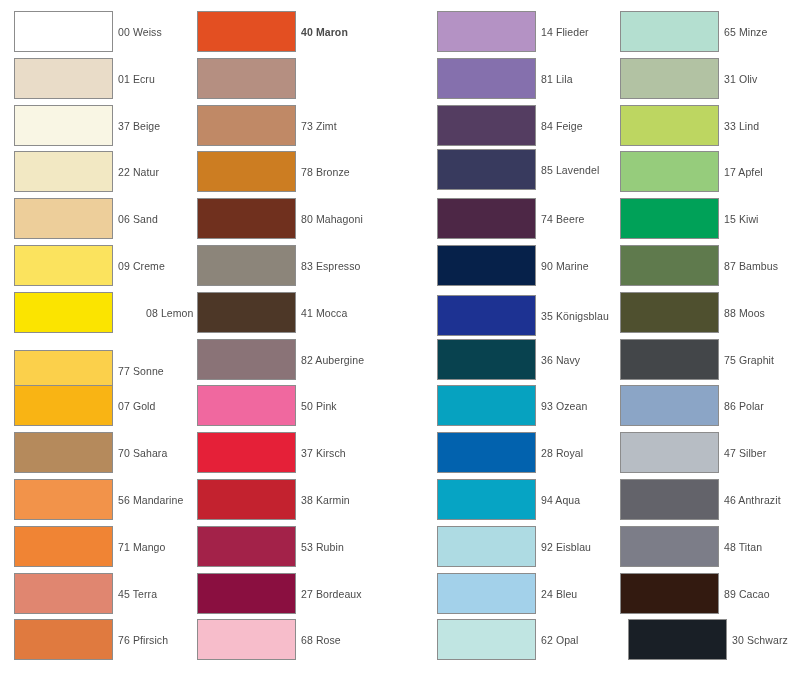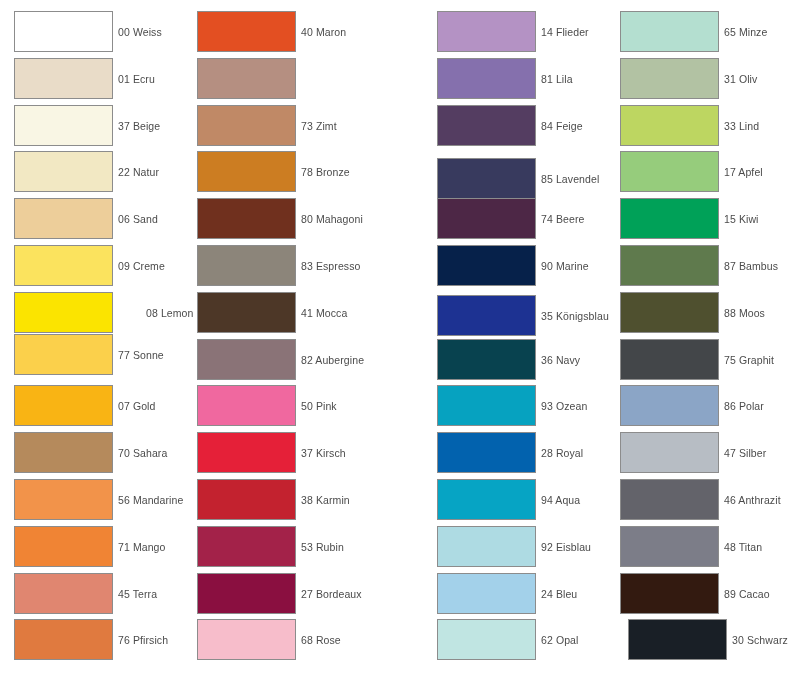--- a/index.html
+++ b/index.html
@@ -75,21 +75,21 @@
         <span class="swatch-label" style="color: rgb(75, 75, 75);">06 Sand</span>
       </div>
       <div class="swatch-row" style="top: 245px;">
         <div class="swatch-chip" title="#fbe35e" style="width: 99px; height: 41px; background: rgb(251, 227, 94); border-color: rgb(140, 140, 140);"></div>
         <span class="swatch-label" style="color: rgb(75, 75, 75);">09 Creme</span>
       </div>
       <div class="swatch-row" style="top: 291.8px; gap: 28px;">
         <div class="swatch-chip" title="#fbe400" style="width: 99px; height: 41px; background: rgb(251, 228, 0); border-color: rgb(140, 140, 140);"></div>
         <span class="swatch-label" style="color: rgb(75, 75, 75);">08 Lemon</span>
       </div>
-      <div class="swatch-row" style="top: 334px;">
+      <div class="swatch-row" style="top: 350px;">
         <div class="swatch-chip" title="#fbd04b" style="width: 99px; height: 41px; background: rgb(251, 208, 75); border-color: rgb(140, 140, 140);"></div>
         <span class="swatch-label" style="color: rgb(75, 75, 75);">77 Sonne</span>
       </div>
       <div class="swatch-row" style="top: 385.4px;">
         <div class="swatch-chip" title="#f9b414" style="width: 99px; height: 41px; background: rgb(249, 180, 20); border-color: rgb(140, 140, 140);"></div>
         <span class="swatch-label" style="color: rgb(75, 75, 75);">07 Gold</span>
       </div>
       <div class="swatch-row" style="top: 432.2px;">
         <div class="swatch-chip" title="#b58a5c" style="width: 99px; height: 41px; background: rgb(181, 138, 92); border-color: rgb(140, 140, 140);"></div>
         <span class="swatch-label" style="color: rgb(75, 75, 75);">70 Sahara</span>
@@ -107,21 +107,21 @@
         <span class="swatch-label" style="color: rgb(75, 75, 75);">45 Terra</span>
       </div>
       <div class="swatch-row" style="top: 619.4px;">
         <div class="swatch-chip" title="#e07a3f" style="width: 99px; height: 41px; background: rgb(224, 122, 63); border-color: rgb(140, 140, 140);"></div>
         <span class="swatch-label" style="color: rgb(75, 75, 75);">76 Pfirsich</span>
       </div>
     </div>
     <div class="color-column" style="left: 197px;">
       <div class="swatch-row" style="top: 11px;">
         <div class="swatch-chip" title="#e34f22" style="width: 99px; height: 41px; background: rgb(227, 79, 34); border-color: rgb(140, 140, 140);"></div>
-        <span class="swatch-label" style="color: rgb(75, 75, 75);">40 Maron</span>
+        <span class="swatch-label" style="color: rgb(75, 75, 75); font-weight: bold;">40 Maron</span>
       </div>
       <div class="swatch-row" style="top: 57.8px;">
         <div class="swatch-chip" title="#b58f81" style="width: 99px; height: 41px; background: rgb(181, 143, 129); border-color: rgb(140, 140, 140);"></div>
       </div>
       <div class="swatch-row" style="top: 104.6px;">
         <div class="swatch-chip" title="#c08966" style="width: 99px; height: 41px; background: rgb(192, 137, 102); border-color: rgb(140, 140, 140);"></div>
         <span class="swatch-label" style="color: rgb(75, 75, 75);">73 Zimt</span>
       </div>
       <div class="swatch-row" style="top: 151.4px;">
         <div class="swatch-chip" title="#cc7d22" style="width: 99px; height: 41px; background: rgb(204, 125, 34); border-color: rgb(140, 140, 140);"></div>
@@ -174,21 +174,21 @@
         <span class="swatch-label" style="color: rgb(75, 75, 75);">14 Flieder</span>
       </div>
       <div class="swatch-row" style="top: 57.8px;">
         <div class="swatch-chip" title="#8570ad" style="width: 99px; height: 41px; background: rgb(133, 112, 173); border-color: rgb(140, 140, 140);"></div>
         <span class="swatch-label" style="color: rgb(75, 75, 75);">81 Lila</span>
       </div>
       <div class="swatch-row" style="top: 104.6px;">
         <div class="swatch-chip" title="#543d61" style="width: 99px; height: 41px; background: rgb(84, 61, 97); border-color: rgb(140, 140, 140);"></div>
         <span class="swatch-label" style="color: rgb(75, 75, 75);">84 Feige</span>
       </div>
-      <div class="swatch-row" style="top: 158px;">
+      <div class="swatch-row" style="top: 149px;">
         <div class="swatch-chip" title="#383a5e" style="width: 99px; height: 41px; background: rgb(56, 58, 94); border-color: rgb(140, 140, 140);"></div>
         <span class="swatch-label" style="color: rgb(75, 75, 75);">85 Lavendel</span>
       </div>
       <div class="swatch-row" style="top: 198.2px;">
         <div class="swatch-chip" title="#4d2746" style="width: 99px; height: 41px; background: rgb(77, 39, 70); border-color: rgb(140, 140, 140);"></div>
         <span class="swatch-label" style="color: rgb(75, 75, 75);">74 Beere</span>
       </div>
       <div class="swatch-row" style="top: 245px;">
         <div class="swatch-chip" title="#06214a" style="width: 99px; height: 41px; background: rgb(6, 33, 74); border-color: rgb(140, 140, 140);"></div>
         <span class="swatch-label" style="color: rgb(75, 75, 75);">90 Marine</span>

